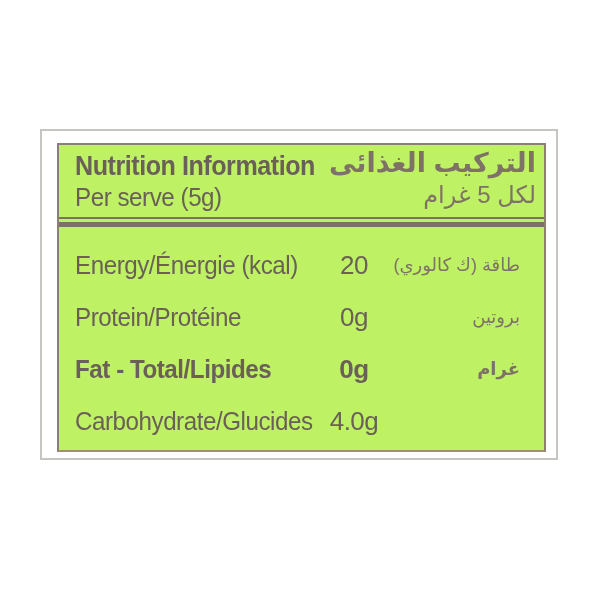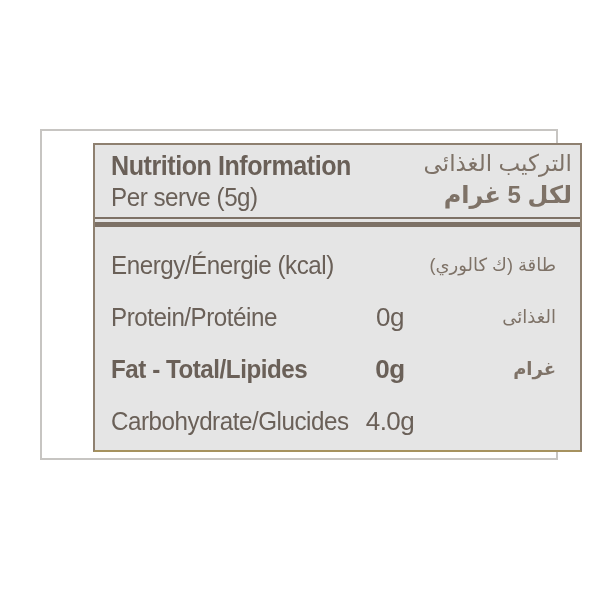--- a/index.html
+++ b/index.html
@@ -26,41 +26,40 @@
     width: 518px; height: 331px;
     border: 2px solid var(--border-outer);
     background: #ffffff;
   }
   .label-inner {
     position: absolute;
     left: 15px; top: 12px;          
     width: 489px; height: 309px;
     border: 2px solid var(--border-inner);
     border-bottom-color: var(--border-inner-bottom);
-    background: #e5e5e5;
-    margin-left: 36px;
+    background: #bef264;
   }
 
   
   .header-en {
     position: absolute; left: 16px; top: 5px;
     color: var(--text-en);
     transform: scaleX(0.93); transform-origin: 0 0;
     white-space: nowrap;
   }
   .header-en .title { font-size: 27px; font-weight: 700; line-height: 32px; letter-spacing: -0.5px; }
   .header-en .serving { font-size: 26px; font-weight: 400; line-height: 31px; letter-spacing: -0.5px; }
 
   .header-ar {
     position: absolute; right: 8px; top: 2px;
     text-align: right; color: var(--text-ar);
     direction: rtl; white-space: nowrap;
   }
-  .header-ar .title { font-size: 23px; font-weight: 400; line-height: 33px; }
-  .header-ar .serving { font-size: 24px; font-weight: 700; line-height: 30px; }
+  .header-ar .title { font-size: 27px; font-weight: 700; line-height: 33px; }
+  .header-ar .serving { font-size: 24px; font-weight: 400; line-height: 30px; }
 
   
   .divider {
     position: absolute; left: 0; right: 0; top: 72px;
     height: 10px;
     border-top: 2px solid var(--divider);
     border-bottom: 5px solid var(--divider);
   }
 
   
@@ -106,27 +105,28 @@
 
       <div class="header-ar" dir="rtl">
         <div class="title">التركيب الغذائى</div>
         <div class="serving">لكل 5 غرام</div>
       </div>
 
       <div class="divider"></div>
 
       <div class="row row-0">
         <span class="name-en">Energy/Énergie (kcal)</span>
+        <span class="value">20</span>
         <span class="name-ar" dir="rtl">طاقة (ك كالوري)</span>
       </div>
 
       <div class="row row-1">
         <span class="name-en">Protein/Protéine</span>
         <span class="value">0g</span>
-        <span class="name-ar" dir="rtl">الغذائى</span>
+        <span class="name-ar" dir="rtl">بروتين</span>
       </div>
 
       <div class="row row-2">
         <span class="name-en">Fat - Total/Lipides</span>
         <span class="value">0g</span>
         <span class="name-ar" dir="rtl">غرام</span>
       </div>
 
       <div class="row row-3">
         <span class="name-en">Carbohydrate/Glucides</span>

